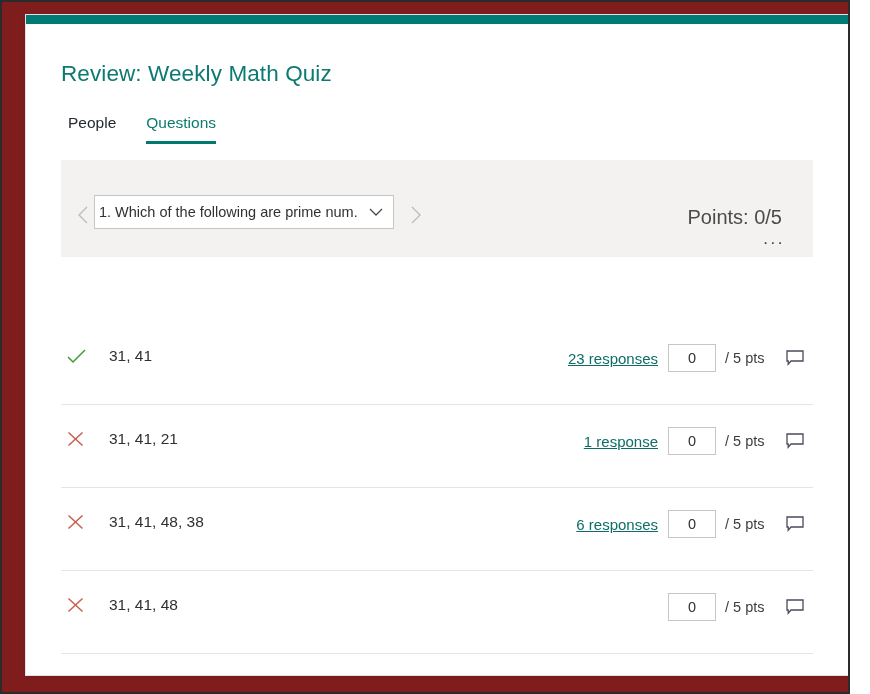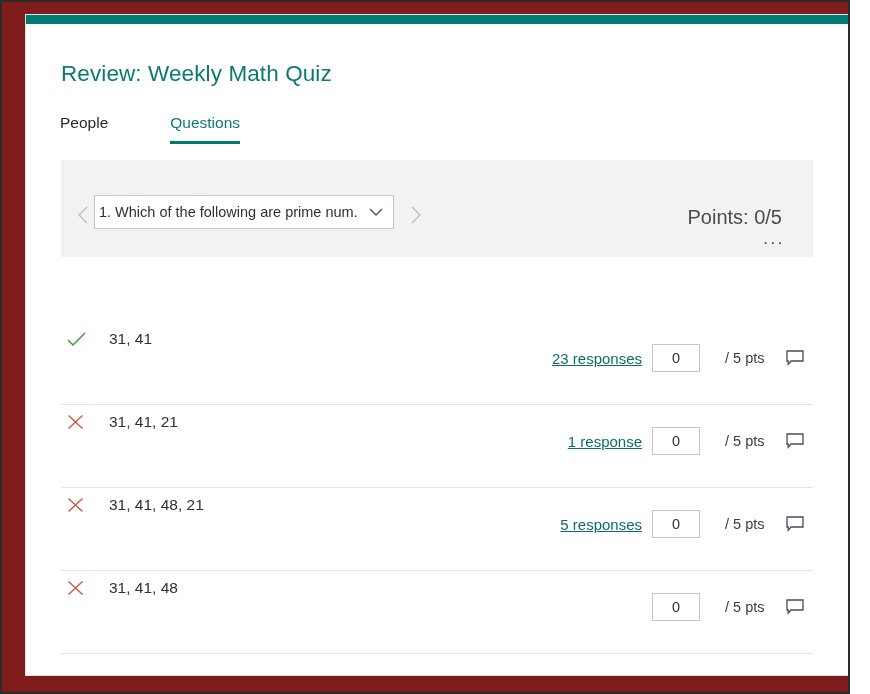--- a/index.html
+++ b/index.html
@@ -56,25 +56,24 @@
     top: 46px;
     font-size: 22.5px;
     color: #0c7a71;
     letter-spacing: 0.1px;
     white-space: nowrap;
   }
 
   
   #tabs {
     position: absolute;
-    left: 34px;
+    left: 42px;
     top: 99px;
     display: flex;
     align-items: center;
-    gap: 32px;
   }
   .tab {
     position: relative;
     font-size: 15.5px;
     padding: 0 0 12px 0;
     margin-right: 30px;
     color: #24292e;
     cursor: pointer;
     white-space: nowrap;
   }
@@ -189,21 +188,21 @@
     width: 752px;
   }
   .answer-row {
     position: relative;
     height: 82px;
     border-bottom: 1px solid #e4e4e4;
   }
   .answer-left {
     position: absolute;
     left: 0;
-    top: 8px;
+    top: 25px;
     display: flex;
     align-items: center;
   }
   .answer-icon {
     width: 28px;
     display: flex;
     align-items: center;
     justify-content: flex-start;
     margin-left: 6px;
   }
@@ -240,21 +239,21 @@
     font-family: "Liberation Sans", sans-serif;
     font-size: 14.5px;
     color: #323130;
     text-align: center;
     line-height: 26px;
     cursor: text;
   }
   .score-suffix {
     font-size: 14.5px;
     color: #3c3c3c;
-    margin-left: 25px;
+    margin-left: 9px;
     white-space: nowrap;
     width: 48px;
   }
   .comment-icon {
     width: 36px;
     display: flex;
     align-items: center;
     justify-content: center;
     cursor: pointer;
     margin-left: 4px;
@@ -357,24 +356,24 @@
       </div>
 
       <div class="answer-row">
         <div class="answer-left">
           <span class="answer-icon">
             <svg width="17" height="16" viewBox="0 0 17 16" aria-hidden="true">
               <line x1="1.5" y1="1.5" x2="15.5" y2="14.5" stroke="#c4604f" stroke-width="1.5"></line>
               <line x1="15.5" y1="1.5" x2="1.5" y2="14.5" stroke="#c4604f" stroke-width="1.5"></line>
             </svg>
           </span>
-          <span class="answer-label">31, 41, 48, 21</span>
+          <span class="answer-label">31, 41, 48, 38</span>
         </div>
         <div class="answer-right">
-          <span class="responses-link">5 responses</span>
+          <span class="responses-link">6 responses</span>
           <span class="score-box">0</span>
           <span class="score-suffix">/ 5 pts</span>
           <span class="comment-icon">
             <svg width="18" height="17" viewBox="0 0 18 17" aria-hidden="true">
               <path d="M1,1 H17 V11 H5 L2.2,14.2 V11 H1 Z" fill="none" stroke="#4a4a5e" stroke-width="1.3" stroke-linejoin="miter"></path>
             </svg>
           </span>
         </div>
       </div>
 

